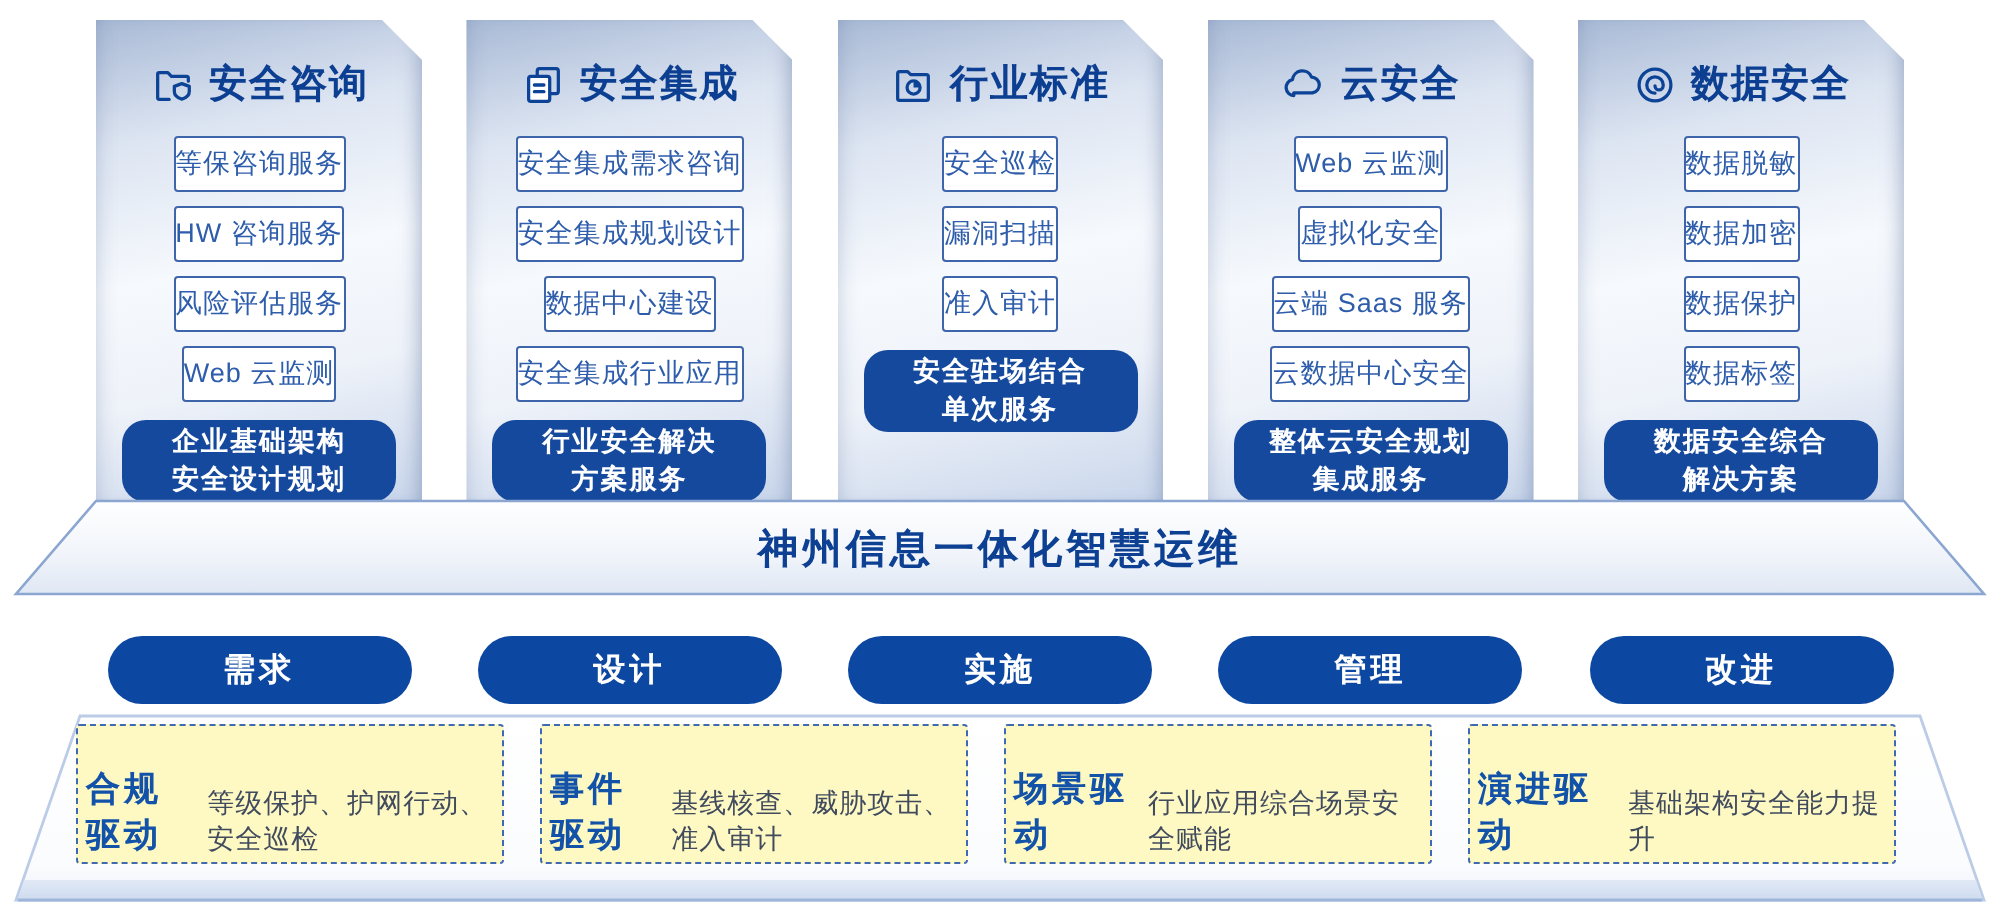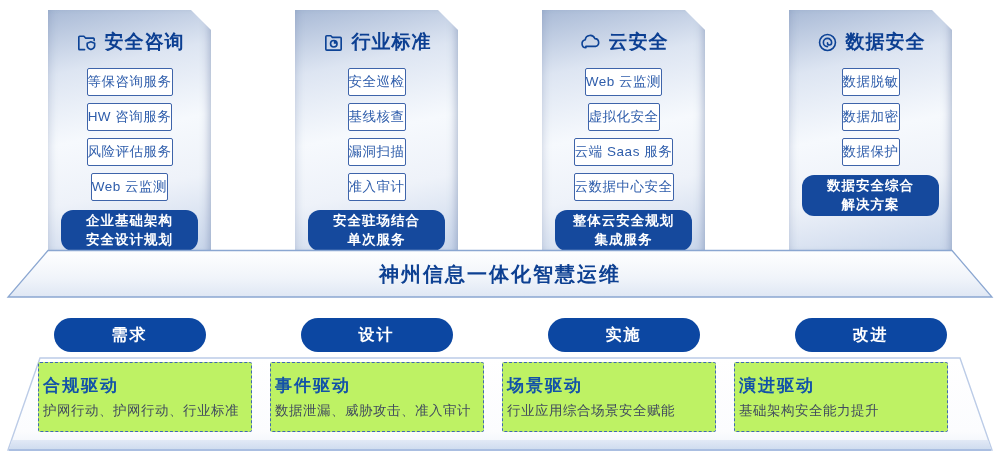--- a/index.html
+++ b/index.html
@@ -37,22 +37,22 @@
   .pill{width:152px;height:34px;border-radius:17px;background:#0c47a2;
     display:flex;align-items:center;justify-content:center;
     color:#ffffff;font-weight:bold;font-size:16px;letter-spacing:2px;}
 
   
   .platform-svg{position:absolute;top:354px;left:0;width:1000px;height:100px;}
 
   
   .drivers{position:absolute;top:362px;left:38px;width:910px;height:70px;
     display:grid;grid-template-columns:repeat(4,1fr);gap:18px;}
-  .driver{background:#bef264;border:1.6px dashed #4069b3;border-radius:2px;
-    display:flex;flex-direction:column;align-items:flex-start;justify-content:center;gap:5px;padding:2px 4px;}
+  .driver{background:#fef9c3;border:1.6px dashed #4069b3;border-radius:2px;
+    display:flex;align-items:flex-end;justify-content:center;gap:5px;padding:2px 4px;}
   .driver-title{font-size:17px;font-weight:bold;color:#1252a8;letter-spacing:2px;}
   .driver-desc{font-size:13.5px;color:#414b5e;letter-spacing:.5px;}
 </style>
 </head>
 <body>
 
 <div class="stage">
 
   <div class="columns">
 
@@ -67,33 +67,50 @@
       <div class="col-items">
         <div class="col-item">等保咨询服务</div>
         <div class="col-item">HW 咨询服务</div>
         <div class="col-item">风险评估服务</div>
         <div class="col-item">Web 云监测</div>
       </div>
       <div class="col-highlight">企业基础架构
 安全设计规划</div>
     </div>
 
+    <div class="col">
+      <div class="col-header">
+        <svg viewBox="0 0 24 24" fill="none" stroke="#0d4396" stroke-width="1.7" stroke-linecap="round" stroke-linejoin="round">
+          <rect x="9" y="3.5" width="11" height="13" rx="1.2"></rect>
+          <rect x="4.5" y="7.5" width="11" height="13" rx="1.2" fill="#ffffff"></rect>
+          <path d="M7.5 12h5M7.5 15.5h5"></path>
+        </svg>
+        <span>安全集成</span>
+      </div>
+      <div class="col-items">
+        <div class="col-item">安全集成需求咨询</div>
+        <div class="col-item">安全集成规划设计</div>
+        <div class="col-item">数据中心建设</div>
+        <div class="col-item">安全集成行业应用</div>
+      </div>
+      <div class="col-highlight">行业安全解决
+方案服务</div>
+    </div>
 
     <div class="col">
       <div class="col-header">
         <svg viewBox="0 0 24 24" fill="none" stroke="#0d4396" stroke-width="1.7" stroke-linecap="round" stroke-linejoin="round">
           <path d="M4 19V6c0-.6.4-1 1-1h4.2l1.6 1.6H19c.6 0 1 .4 1 1V19c0 .6-.4 1-1 1H5c-.6 0-1-.4-1-1z"></path>
           <circle cx="12.3" cy="13.3" r="3.4"></circle>
           <path d="M12.3 9.9a3.4 3.4 0 013.4 3.4h-3.4z" fill="#0d4396" stroke="none"></path>
         </svg>
         <span>行业标准</span>
       </div>
       <div class="col-items">
         <div class="col-item">安全巡检</div>
-        <div class="col-item">基线核查</div>
         <div class="col-item">漏洞扫描</div>
         <div class="col-item">准入审计</div>
       </div>
       <div class="col-highlight">安全驻场结合
 单次服务</div>
     </div>
 
     <div class="col">
       <div class="col-header">
         <svg viewBox="0 0 24 24" fill="none" stroke="#0d4396" stroke-width="1.7" stroke-linecap="round" stroke-linejoin="round">
@@ -116,20 +133,21 @@
         <svg viewBox="0 0 24 24" fill="none" stroke="#0d4396" stroke-width="1.7" stroke-linecap="round" stroke-linejoin="round">
           <circle cx="12" cy="12" r="8.3"></circle>
           <path d="M12 16.3a4.3 4.3 0 110-8.6 4.3 4.3 0 014.3 4.3c0 1.5-1 2.6-2.2 2.6-1.1 0-2.1-.9-2.1-2.2"></path>
         </svg>
         <span>数据安全</span>
       </div>
       <div class="col-items">
         <div class="col-item">数据脱敏</div>
         <div class="col-item">数据加密</div>
         <div class="col-item">数据保护</div>
+        <div class="col-item">数据标签</div>
       </div>
       <div class="col-highlight">数据安全综合
 解决方案</div>
     </div>
   </div>
 
   <svg class="banner-svg" viewBox="0 0 1000 50" preserveAspectRatio="none">
     <defs>
       <linearGradient id="bannerGrad" x1="0" y1="0" x2="0" y2="1">
         <stop offset="0" stop-color="#ffffff"></stop>
@@ -143,20 +161,23 @@
 
   <div class="pills">
     <div class="pill-slot">
       <div class="pill">需求</div>
     </div>
     <div class="pill-slot">
       <div class="pill">设计</div>
     </div>
     <div class="pill-slot">
       <div class="pill">实施</div>
+    </div>
+    <div class="pill-slot">
+      <div class="pill">管理</div>
     </div>
     <div class="pill-slot">
       <div class="pill">改进</div>
     </div>
   </div>
 
   <svg class="platform-svg" viewBox="0 0 1000 100" preserveAspectRatio="none">
     <defs>
       <linearGradient id="platGrad" x1="0" y1="0" x2="0" y2="1">
         <stop offset="0" stop-color="#ffffff"></stop>
@@ -169,25 +190,25 @@
       </linearGradient>
     </defs>
     <polygon points="40,4 960,4 992,96 8,96" fill="url(#platGrad)" stroke="#bccce7" stroke-width="1.4"></polygon>
     <polygon points="12,86 988,86 991,95.3 9,95.3" fill="url(#bandGrad)"></polygon>
     <path d="M9 96 L991 96" stroke="#9fb6dc" stroke-width="1.6" fill="none"></path>
   </svg>
 
   <div class="drivers">
     <div class="driver">
       <div class="driver-title">合规驱动</div>
-      <div class="driver-desc">护网行动、护网行动、行业标准</div>
+      <div class="driver-desc">等级保护、护网行动、安全巡检</div>
     </div>
     <div class="driver">
       <div class="driver-title">事件驱动</div>
-      <div class="driver-desc">数据泄漏、威胁攻击、准入审计</div>
+      <div class="driver-desc">基线核查、威胁攻击、准入审计</div>
     </div>
     <div class="driver">
       <div class="driver-title">场景驱动</div>
       <div class="driver-desc">行业应用综合场景安全赋能</div>
     </div>
     <div class="driver">
       <div class="driver-title">演进驱动</div>
       <div class="driver-desc">基础架构安全能力提升</div>
     </div>
   </div>

